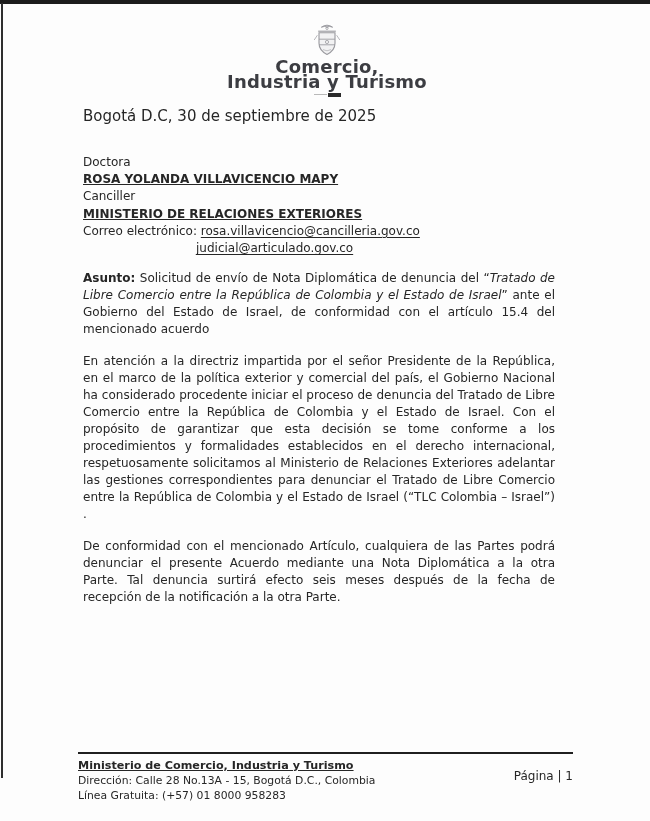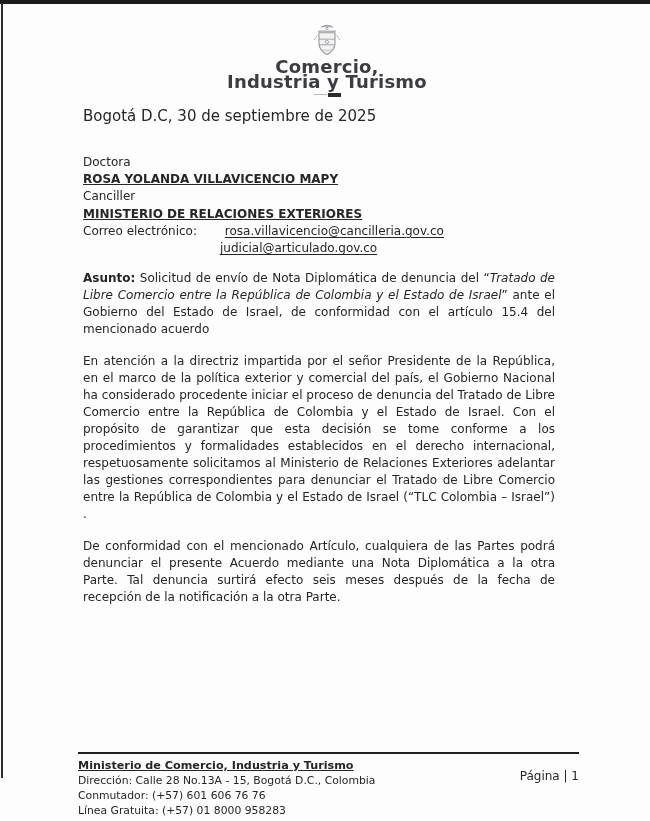--- a/index.html
+++ b/index.html
@@ -19,31 +19,31 @@
   .logo-block svg{display:block;margin:0 auto 2px auto;}
   .logo-line{font-weight:bold;font-size:18px;line-height:14.5px;color:#3c3d42;letter-spacing:.2px;}
   .logo-dash{margin-top:3px;height:5px;display:flex;justify-content:center;align-items:center;gap:1px;}
   .logo-dash .thin{display:inline-block;width:13px;height:1px;background:#b9b9b9;}
   .logo-dash .thick{display:inline-block;width:13px;height:4px;background:#2a2a2a;}
 
   .date{margin:11px 0 0 0;font-size:15px;line-height:17px;}
 
   .recipient{margin-top:29px;font-size:12px;line-height:17.2px;}
   .bold{font-weight:bold;text-decoration:underline;}
-  .email{color:#262626;text-decoration:underline;text-underline-offset:2px;cursor:pointer;margin-left:24px;}
+  .email{color:#262626;text-decoration:underline;text-underline-offset:2px;cursor:pointer;}
   .email2-line{padding-left:113px;}
 
   .para{
     margin:15px 16px 0 0;font-size:12px;line-height:17px;
     text-align:justify;text-justify:inter-word;
   }
   .para.subject{margin-top:13px;}
   .para i{font-style:italic;}
 
-  footer{position:absolute;left:78px;right:71px;top:752px;}
+  footer{position:absolute;left:78px;right:77px;top:752px;}
   .footer-rule{height:2px;background:#1f1f1f;}
   .footer-flex{display:flex;align-items:flex-start;}
   .footer-left{flex:1;font-size:10.8px;line-height:15px;padding-top:4px;}
   .footer-left .bold{font-size:11.2px;}
   .page-number{font-size:12px;padding-top:15px;white-space:nowrap;}
 </style>
 </head>
 <body>
 
 <div class="scan-topbar"></div>
@@ -91,18 +91,17 @@
   <p class="para">De conformidad con el mencionado Artículo, cualquiera de las Partes podrá denunciar el presente Acuerdo mediante una Nota Diplomática a la otra Parte. Tal denuncia surtirá efecto seis meses después de la fecha de recepción de la notificación a la otra Parte.</p>
 
 </div>
 
 <footer>
   <div class="footer-rule"></div>
   <div class="footer-flex">
     <div class="footer-left">
       <div class="bold">Ministerio de Comercio, Industria y Turismo</div>
       <div>Dirección: Calle 28 No.13A - 15, Bogotá D.C., Colombia</div>
-      <div>Conmutador: (+57) 601 606 76 76</div>
       <div>Línea Gratuita: (+57) 01 8000 958283</div>
     </div>
     <div class="page-number">Página | 1</div>
   </div>
 </footer>
 
 </body></html>

